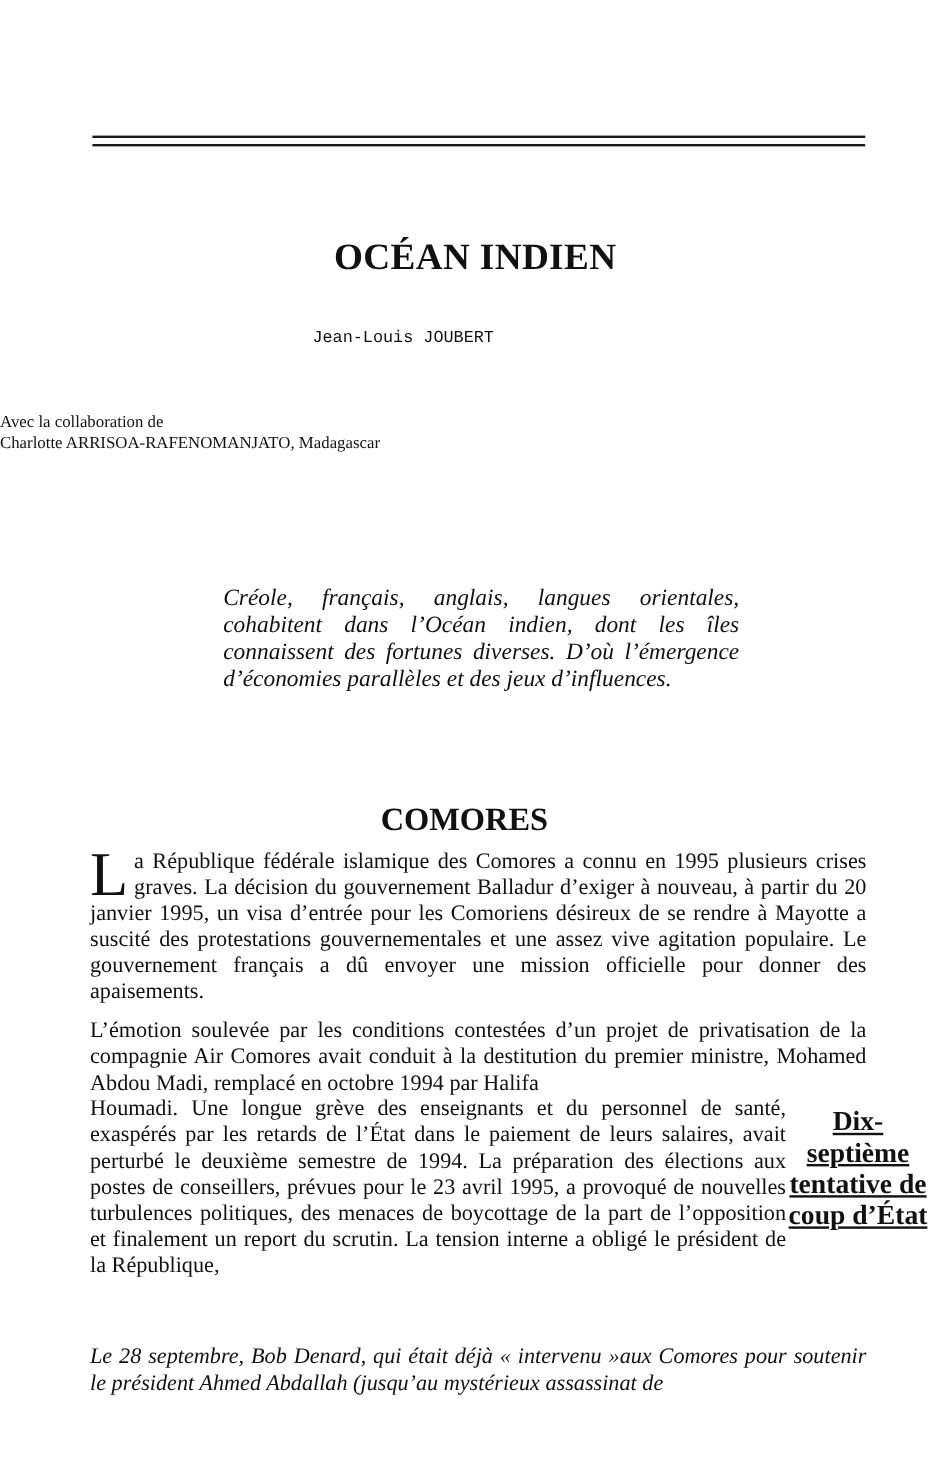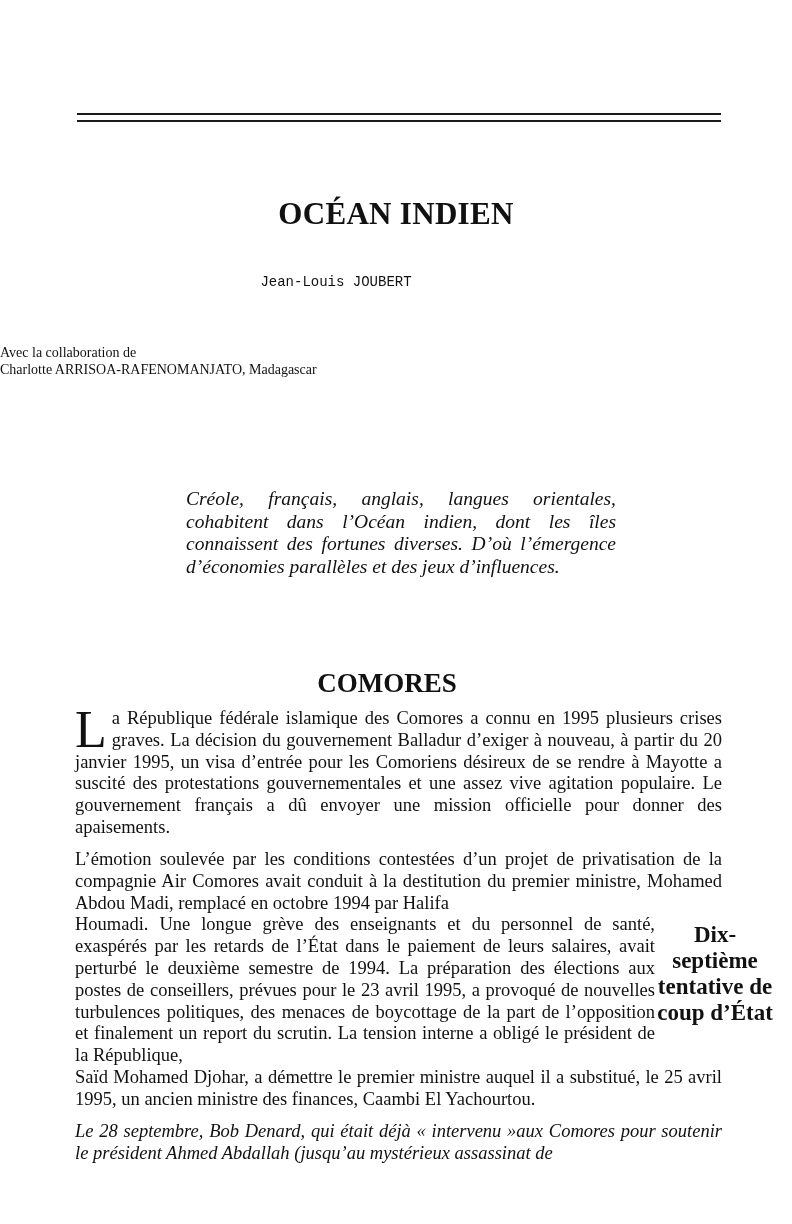--- a/index.html
+++ b/index.html
@@ -12,21 +12,21 @@
     .collab { position: absolute; top: 344px; left: 0; width: 736px; font-size: 14px; line-height: 17px; }
     .collab i { font-style: italic; }
     .chapeau { position: absolute; top: 472px; left: 186px; width: 430px; font-style: italic; font-size: 19.5px; line-height: 22.5px; text-align: justify; text-align-last: left; margin-top: 16px; }
     .section { position: absolute; top: 668px; left: 0; width: 774px; text-align: center; font-weight: bold; font-size: 27px; }
     .body { position: absolute; left: 75px; width: 647px; font-size: 18.5px; line-height: 21.8px; text-align: justify; }
     .p1 { top: 708px; }
     .dropcap { float: left; font-size: 52px; line-height: 40px; margin: 2px 5px 0 0; font-weight: normal; }
     .p2 { top: 849px; }
     .p3 { top: 1121px; font-style: italic; }
     .narrow { width: 580px; }
-    .side { position: absolute; top: 922px; left: 655px; width: 120px; text-align: center; font-weight: bold; font-size: 23px; line-height: 26px; }
+    .side { position: absolute; top: 922px; left: 655px; width: 120px; text-align: center; font-weight: bold; font-size: 23px; line-height: 26px; text-decoration: underline; }
   </style>
 </head>
 <body>
 
 <div class="rule r1"></div>
 <div class="rule r2"></div>
 
 <div class="title">OCÉAN INDIEN</div>
 
 <div class="author">
@@ -42,18 +42,17 @@
 
 <div class="section">COMORES</div>
 
 <div class="body p1">
   <span class="dropcap">L</span><span>a République fédérale islamique des Comores a connu en 1995 plusieurs crises graves. La décision du gouvernement Balladur d’exiger à nouveau, à partir du 20 janvier 1995, un visa d’entrée pour les Comoriens désireux de se rendre à Mayotte a suscité des protestations gouvernementales et une assez vive agitation populaire. Le gouvernement français a dû envoyer une mission officielle pour donner des apaisements.</span>
 </div>
 
 <div class="body p2">
   <div>L’émotion soulevée par les conditions contestées d’un projet de privatisation de la compagnie Air Comores avait conduit à la destitution du premier ministre, Mohamed Abdou Madi, remplacé en octobre 1994 par Halifa</div>
   <div class="narrow">Houmadi. Une longue grève des enseignants et du personnel de santé, exaspérés par les retards de l’État dans le paiement de leurs salaires, avait perturbé le deuxième semestre de 1994. La préparation des élections aux postes de conseillers, prévues pour le 23 avril 1995, a provoqué de nouvelles turbulences politiques, des menaces de boycottage de la part de l’opposition et finalement un report du scrutin. La tension interne a obligé le président de la République,</div>
-  <div>Saïd Mohamed Djohar, a démettre le premier ministre auquel il a substitué, le 25 avril 1995, un ancien ministre des finances, Caambi El Yachourtou.</div>
 </div>
 
 <div class="side">Dix-septième tentative de coup d’État</div>
 
 <div class="body p3">Le 28 septembre, Bob Denard, qui était déjà « intervenu »aux Comores pour soutenir le président Ahmed Abdallah (jusqu’au mystérieux assassinat de</div>
 
 </body></html>

